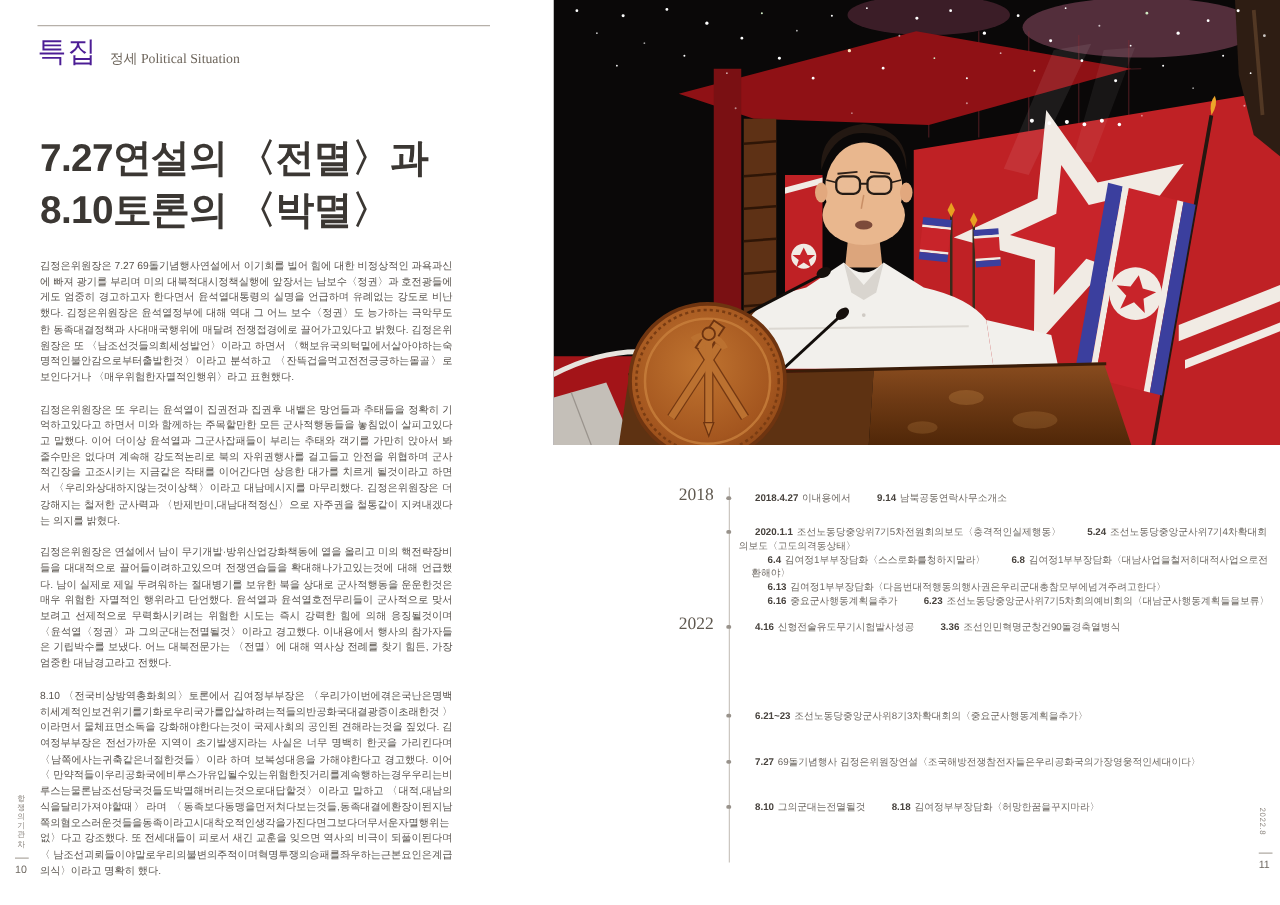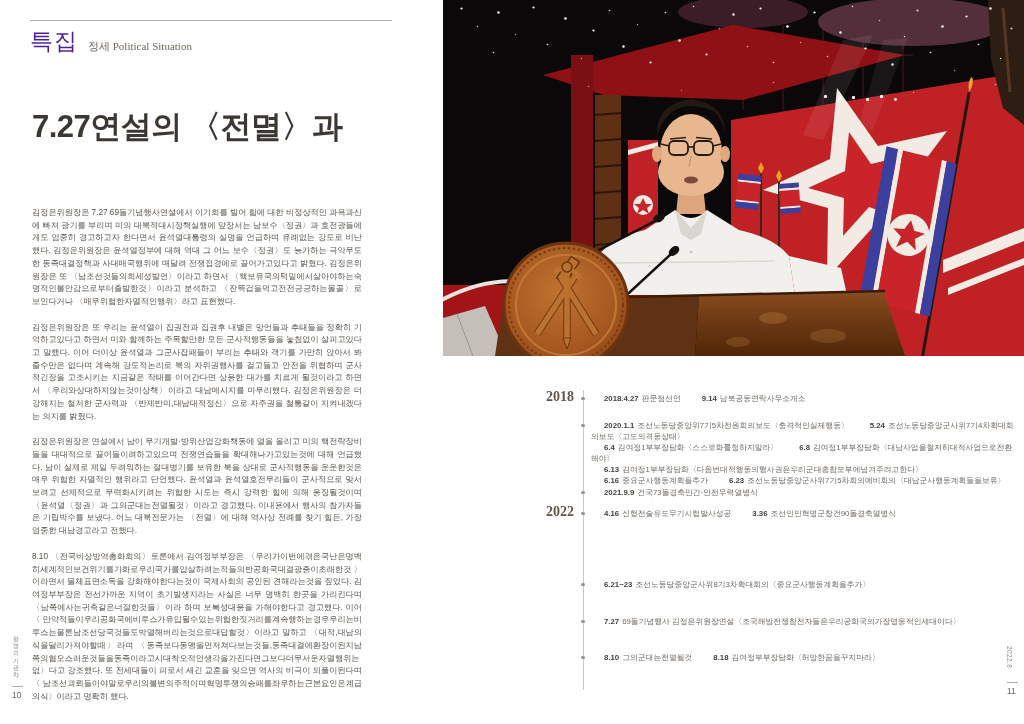--- a/index.html
+++ b/index.html
@@ -51,44 +51,45 @@
       552px 84px 0 .3px rgba(255,255,255,.55),
       382px 96px 0 1.1px #fff, 396px 98px 0 1px #fff, 410px 97px 0 1.1px #fff,
       424px 99px 0 1px #fff, 438px 96px 0 1.1px #fff, 452px 99px 0 .9px #fff;}
 
   
   .tl-axis{left:583px;top:390px;width:1px;height:300px;background:#ccc7c1;}
   .tl-rows{left:584px;top:390px;width:436px;}
   .tl-row{position:relative;padding-left:7px;font-size:7.8px;line-height:11px;color:#6e6862;}
   .tl-row::before{content:"";position:absolute;left:-2.6px;top:3.6px;width:3.2px;height:3.2px;
                   border-radius:50%;background:#98928b;}
-  .tl-year{position:absolute;left:-41px;top:-2.5px;width:34px;text-align:center;
-           font-family:"Liberation Serif",serif;font-size:14px;color:#5f584f;font-weight:bold;}
+  .tl-year{position:absolute;left:-41px;top:-2.5px;width:34px;text-align:left;
+           font-family:"Liberation Serif",serif;font-size:14px;color:#5f584f;}
   .tl-date{font-weight:700;color:#47423d;margin-left:8px;padding-left:13px;}
   .tl-line .tl-date:first-child{margin-left:0;}
   .tl-text{margin-left:3px;}
-  .tl-line.cont{}
+  .tl-line.cont{margin-left:10px;}
   [data-row="y2018"]{margin-top:3px;}
   [data-row="y2019"]{margin-top:28px;}
   [data-row="y2020"]{margin-top:16px;}
   [data-row="y2021"]{margin-top:1px;}
   [data-row="y2022"]{margin-top:10px;}
   [data-row="jun2123"]{margin-top:60px;}
   [data-row="jul27"]{margin-top:26px;}
   [data-row="aug10"]{margin-top:25px;}
 </style>
 </head>
 <body>
 
 <div class="abs rule-top"></div>
 <div class="abs sec-label">특집</div>
 <div class="abs sec-sub">정세 Political Situation</div>
 
 <div class="abs title">
   <div>7.27연설의 〈전멸〉과</div>
+  <div>8.10토론의 〈박멸〉</div>
 </div>
 
 <div class="abs bodycol">
   <p>김정은위원장은 7.27 69돌기념행사연설에서 이기회를 빌어 힘에 대한 비정상적인 과욕과신에 빠져 광기를 부리며 미의 대북적대시정책실행에 앞장서는 남보수〈정권〉과 호전광들에게도 엄중히 경고하고자 한다면서 윤석열대통령의 실명을 언급하며 유례없는 강도로 비난했다. 김정은위원장은 윤석열정부에 대해 역대 그 어느 보수〈정권〉도 능가하는 극악무도한 동족대결정책과 사대매국행위에 매달려 전쟁접경에로 끌어가고있다고 밝혔다. 김정은위원장은 또 〈남조선것들의희세성발언〉이라고 하면서 〈핵보유국의턱밑에서살아야하는숙명적인불안감으로부터출발한것〉이라고 분석하고 〈잔뜩겁을먹고전전긍긍하는몰골〉로 보인다거나 〈매우위험한자멸적인행위〉라고 표현했다.</p>
   <p>김정은위원장은 또 우리는 윤석열이 집권전과 집권후 내뱉은 망언들과 추태들을 정확히 기억하고있다고 하면서 미와 함께하는 주목할만한 모든 군사적행동들을 놓침없이 살피고있다고 말했다. 이어 더이상 윤석열과 그군사잡패들이 부리는 추태와 객기를 가만히 앉아서 봐줄수만은 없다며 계속해 강도적논리로 북의 자위권행사를 걸고들고 안전을 위협하며 군사적긴장을 고조시키는 지금같은 작태를 이어간다면 상응한 대가를 치르게 될것이라고 하면서 〈우리와상대하지않는것이상책〉이라고 대남메시지를 마무리했다. 김정은위원장은 더 강해지는 철저한 군사력과 〈반제반미,대남대적정신〉으로 자주권을 철통같이 지켜내겠다는 의지를 밝혔다.</p>
   <p>김정은위원장은 연설에서 남이 무기개발·방위산업강화책동에 열을 올리고 미의 핵전략장비들을 대대적으로 끌어들이려하고있으며 전쟁연습들을 확대해나가고있는것에 대해 언급했다. 남이 실제로 제일 두려워하는 절대병기를 보유한 북을 상대로 군사적행동을 운운한것은 매우 위험한 자멸적인 행위라고 단언했다. 윤석열과 윤석열호전무리들이 군사적으로 맞서보려고 선제적으로 무력화시키려는 위험한 시도는 즉시 강력한 힘에 의해 응징될것이며 〈윤석열〈정권〉과 그의군대는전멸될것〉이라고 경고했다. 이내용에서 행사의 참가자들은 기립박수를 보냈다. 어느 대북전문가는 〈전멸〉에 대해 역사상 전례를 찾기 힘든, 가장 엄중한 대남경고라고 전했다.</p>
   <p>8.10 〈전국비상방역총화회의〉토론에서 김여정부부장은 〈우리가이번에겪은국난은명백히세계적인보건위기를기화로우리국가를압살하려는적들의반공화국대결광증이초래한것〉이라면서 물체표면소독을 강화해야한다는것이 국제사회의 공인된 견해라는것을 짚었다. 김여정부부장은 전선가까운 지역이 초기발생지라는 사실은 너무 명백히 한곳을 가리킨다며 〈남쪽에사는귀축같은너절한것들〉이라 하며 보복성대응을 가해야한다고 경고했다. 이어 〈만약적들이우리공화국에비루스가유입될수있는위험한짓거리를계속행하는경우우리는비루스는물론남조선당국것들도박멸해버리는것으로대답할것〉이라고 말하고 〈대적,대남의식을달리가져야할때〉라며 〈동족보다동맹을먼저쳐다보는것들,동족대결에환장이된지남쪽의혐오스러운것들을동족이라고시대착오적인생각을가진다면그보다더무서운자멸행위는없〉다고 강조했다. 또 전세대들이 피로서 새긴 교훈을 잊으면 역사의 비극이 되풀이된다며 〈남조선괴뢰들이야말로우리의불변의주적이며혁명투쟁의승패를좌우하는근본요인은계급의식〉이라고 명확히 했다.</p>
 </div>
 
 <div class="abs spine-left">항쟁의기관차</div>
@@ -264,31 +265,28 @@
       </g>
     </g>
   </svg>
   <div class="stars"></div>
 </div>
 
 <div class="abs tl-axis"></div>
 <div class="abs tl-rows">
     <div class="tl-row" data-row="y2018">
       <span class="tl-year">2018</span>
-      <div class="tl-line"><span class="tl-date">2018.4.27</span><span class="tl-text">판문점선언</span><span class="tl-date">9.14</span><span class="tl-text">남북공동연락사무소개소</span></div>
+      <div class="tl-line"><span class="tl-date">2018.4.27</span><span class="tl-text">이내용에서</span><span class="tl-date">9.14</span><span class="tl-text">남북공동연락사무소개소</span></div>
     </div>
     <div class="tl-row" data-row="y2020">
       <div class="tl-line"><span class="tl-date">2020.1.1</span><span class="tl-text">조선노동당중앙위7기5차전원회의보도〈충격적인실제행동〉</span><span class="tl-date">5.24</span><span class="tl-text">조선노동당중앙군사위7기4차확대회의보도〈고도의격동상태〉</span></div>
       <div class="tl-line cont"><span class="tl-date">6.4</span><span class="tl-text">김여정1부부장담화〈스스로화를청하지말라〉</span><span class="tl-date">6.8</span><span class="tl-text">김여정1부부장담화〈대남사업을철저히대적사업으로전환해야〉</span></div>
       <div class="tl-line cont"><span class="tl-date">6.13</span><span class="tl-text">김여정1부부장담화〈다음번대적행동의행사권은우리군대총참모부에넘겨주려고한다〉</span></div>
       <div class="tl-line cont"><span class="tl-date">6.16</span><span class="tl-text">중요군사행동계획을추가</span><span class="tl-date">6.23</span><span class="tl-text">조선노동당중앙군사위7기5차회의예비회의〈대남군사행동계획들을보류〉</span></div>
     </div>
-    <div class="tl-row" data-row="y2021">
-      <div class="tl-line"><span class="tl-date">2021.9.9</span><span class="tl-text">건국73돌경축민간·안전무력열병식</span></div>
-    </div>
     <div class="tl-row" data-row="y2022">
       <span class="tl-year">2022</span>
       <div class="tl-line"><span class="tl-date">4.16</span><span class="tl-text">신형전술유도무기시험발사성공</span><span class="tl-date">3.36</span><span class="tl-text">조선인민혁명군창건90돌경축열병식</span></div>
     </div>
     <div class="tl-row" data-row="jun2123">
       <div class="tl-line"><span class="tl-date">6.21~23</span><span class="tl-text">조선노동당중앙군사위8기3차확대회의〈중요군사행동계획을추가〉</span></div>
     </div>
     <div class="tl-row" data-row="jul27">
       <div class="tl-line"><span class="tl-date">7.27</span><span class="tl-text">69돌기념행사 김정은위원장연설〈조국해방전쟁참전자들은우리공화국의가장영웅적인세대이다〉</span></div>
     </div>

